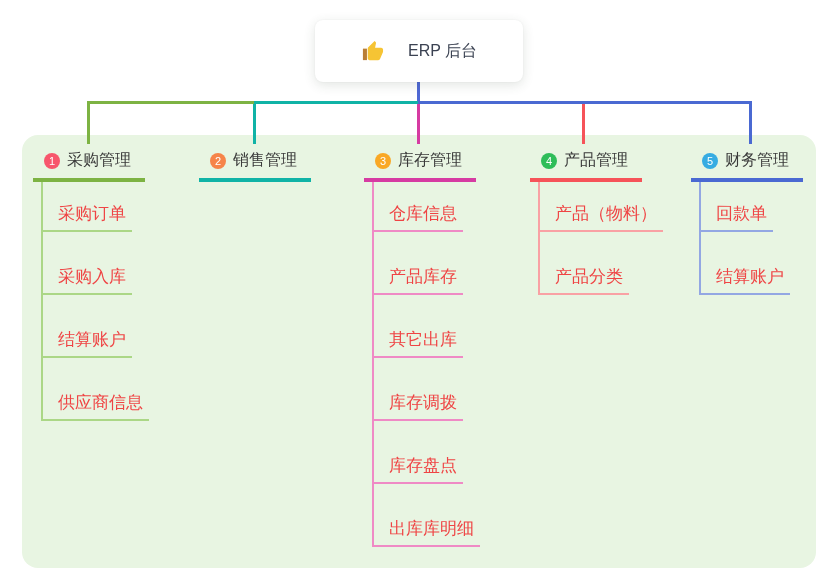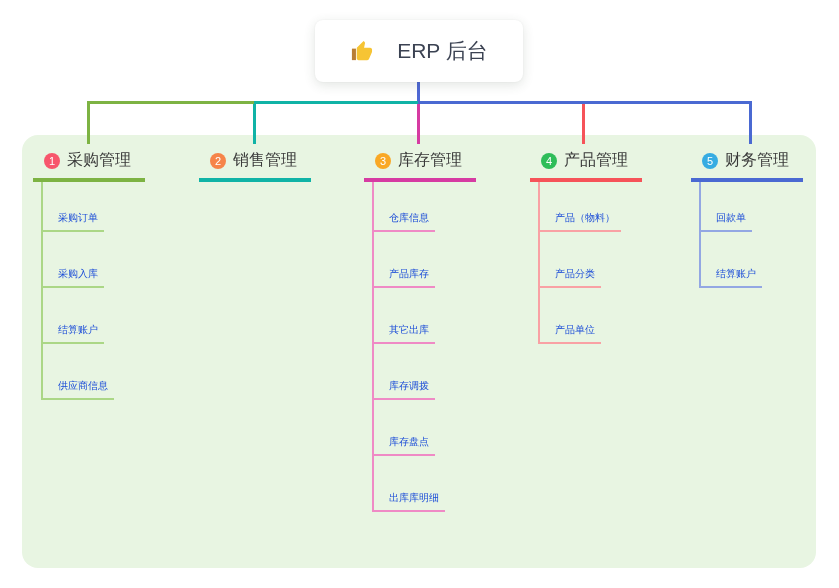--- a/index.html
+++ b/index.html
@@ -6,21 +6,21 @@
   body { width:839px; height:588px; font-family:"Liberation Sans","DejaVu Sans",sans-serif; }
   .canvas { position:relative; width:839px; height:588px; overflow:hidden; background:#fff; }
 
   .panel { position:absolute; left:22px; top:135px; width:794px; height:433px;
            background:#e8f5e2; border-radius:16px; }
 
   .root-node { position:absolute; left:315px; top:20px; width:208px; height:62px;
                background:#ffffff; border-radius:8px;
                box-shadow:0 3px 12px rgba(50,70,50,.14), 0 0 2px rgba(0,0,0,.06);
                display:flex; align-items:center; justify-content:center; gap:24px;
-               font-size:21px; color:#3b4252; }
+               font-size:16px; color:#3b4252; }
   .root-icon { display:flex; align-items:center; }
 
   .conn { position:absolute; }
   .conn-root-stem { left:417px; top:82px;  width:3px;   height:20px; }
   .bus-seg-1      { left:87px;  top:101px; width:167px; height:3px; }
   .bus-seg-2      { left:254px; top:101px; width:164px; height:3px; }
   .bus-seg-3      { left:418px; top:101px; width:334px; height:3px; }
   .drop-1 { left:87px;  top:104px; width:3px; height:40px; }
   .drop-2 { left:253px; top:104px; width:3px; height:40px; }
   .drop-3 { left:417px; top:104px; width:3px; height:40px; }
@@ -38,24 +38,24 @@
 
   .title-node { display:flex; align-items:center; gap:7px;
                 padding:5px 0 7px 11px; width:112px; box-sizing:border-box;
                 border-bottom:4px solid var(--main);
                 font-size:16px; color:#3a3a3a; white-space:nowrap; }
   .badge { width:16px; height:16px; border-radius:50%; background:var(--badge);
            color:#fff; font-size:11px; line-height:16px; text-align:center;
            flex:0 0 16px; }
 
   .children { margin-left:8px; border-left:2px solid var(--light); }
-  .child-row { height:56px; display:flex; align-items:flex-end; }
+  .child-row { height:63px; display:flex; align-items:flex-end; }
   .child-row:first-child { height:50px; }
   .child-node { border-bottom:2px solid var(--light); padding:0 6px 5px 15px;
-                font-size:10px; color:#1d4ed8; white-space:nowrap; }
+                font-size:17px; color:#ef4444; white-space:nowrap; }
 </style>
 </head>
 <body>
 
 <div class="canvas">
 
   <div class="panel"></div>
 
   <div class="conn conn-root-stem" style="background: rgb(79, 104, 213);"></div>
   <div class="conn bus-seg-1" style="background: rgb(125, 179, 67);"></div>
@@ -139,23 +139,20 @@
       <span class="badge">4</span>
       <span>产品管理</span>
     </div>
     <div class="children">
         <div class="child-row">
           <div class="child-node">产品（物料）</div>
         </div>
         <div class="child-row">
           <div class="child-node">产品分类</div>
         </div>
-        <div class="child-row">
-          <div class="child-node">产品单位</div>
-        </div>
       </div>
   </div>
 
   <div class="column col-4" style="--main: #4a69d2; --light: #93a7e3; --badge: #36ace2;">
     <div class="title-node">
       <span class="badge">5</span>
       <span>财务管理</span>
     </div>
     <div class="children">
         <div class="child-row">

